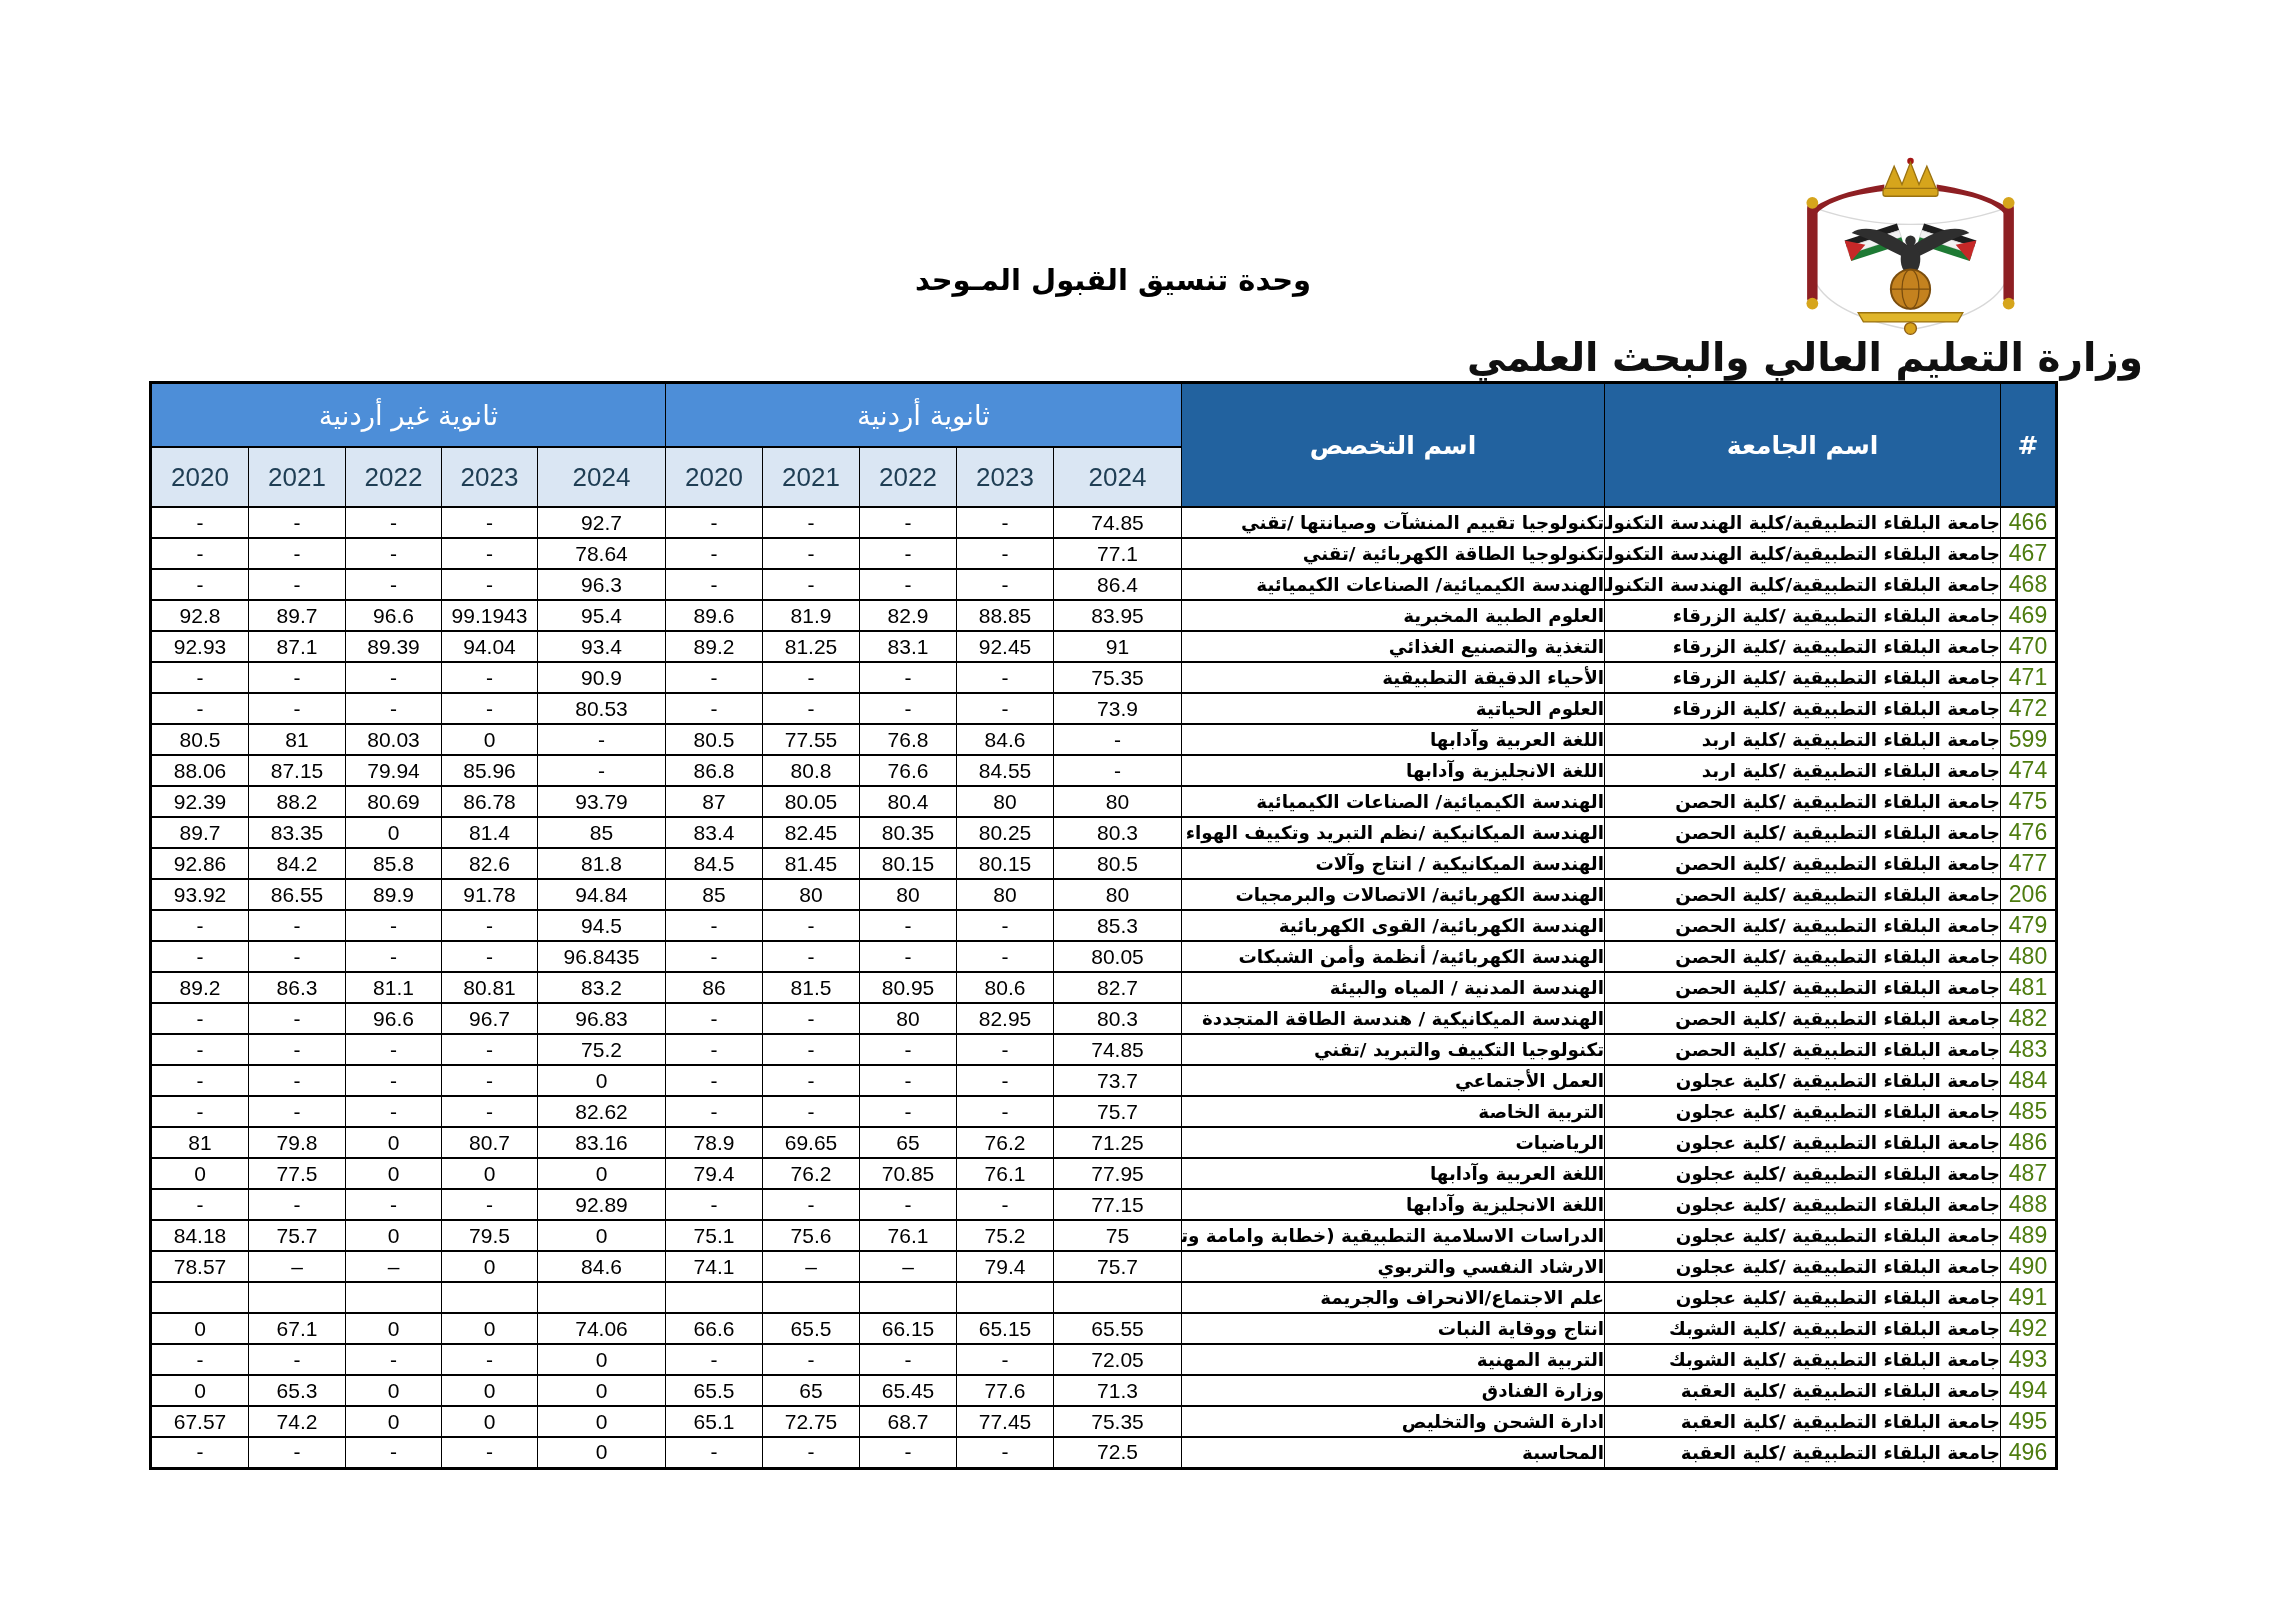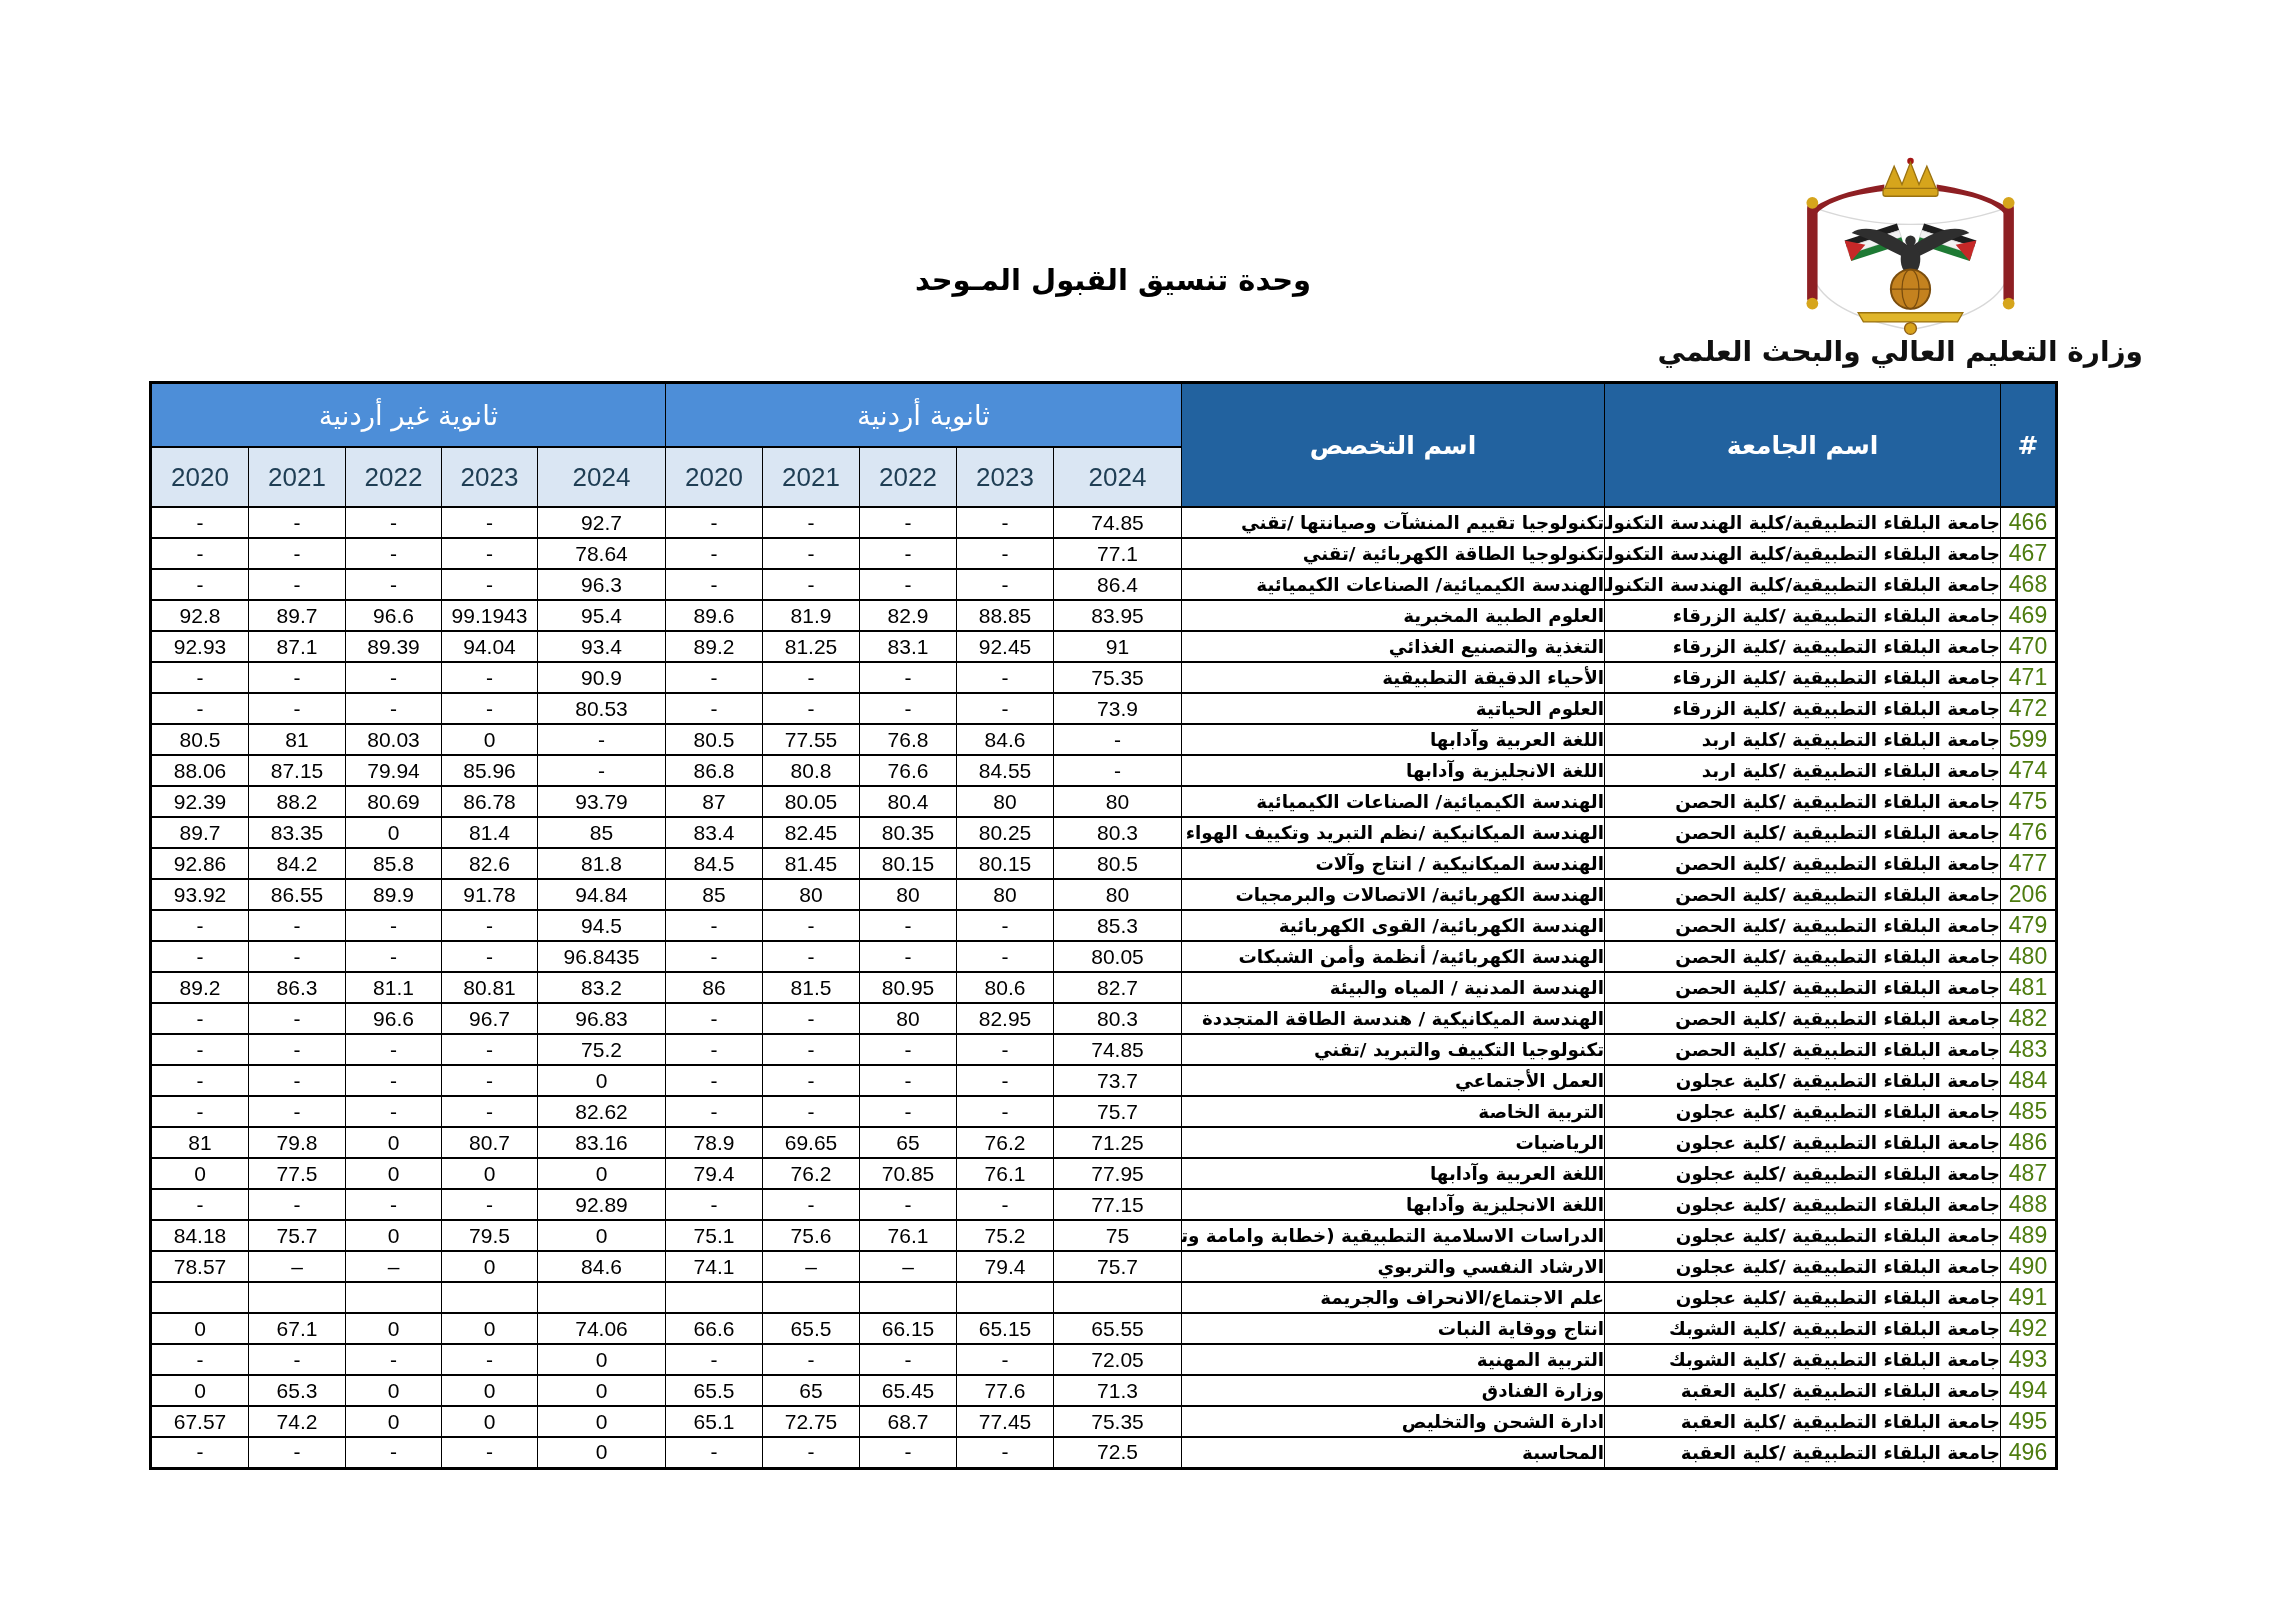--- a/index.html
+++ b/index.html
@@ -43,21 +43,21 @@
     position:absolute;
     top:157px;
     left:1678px;
     width:465px;
     height:222px;
     text-align:center;
   }
   .coat{display:block;margin:0 auto;}
   .ministry-name{
     direction:rtl;
-    font-size:28px;
+    font-size:39px;
     font-weight:bold;
     color:#101010;
     line-height:1;
     margin-top:2.6px;
     white-space:nowrap;
   }
   
   table.minimums{
     position:absolute;
     top:381px;

